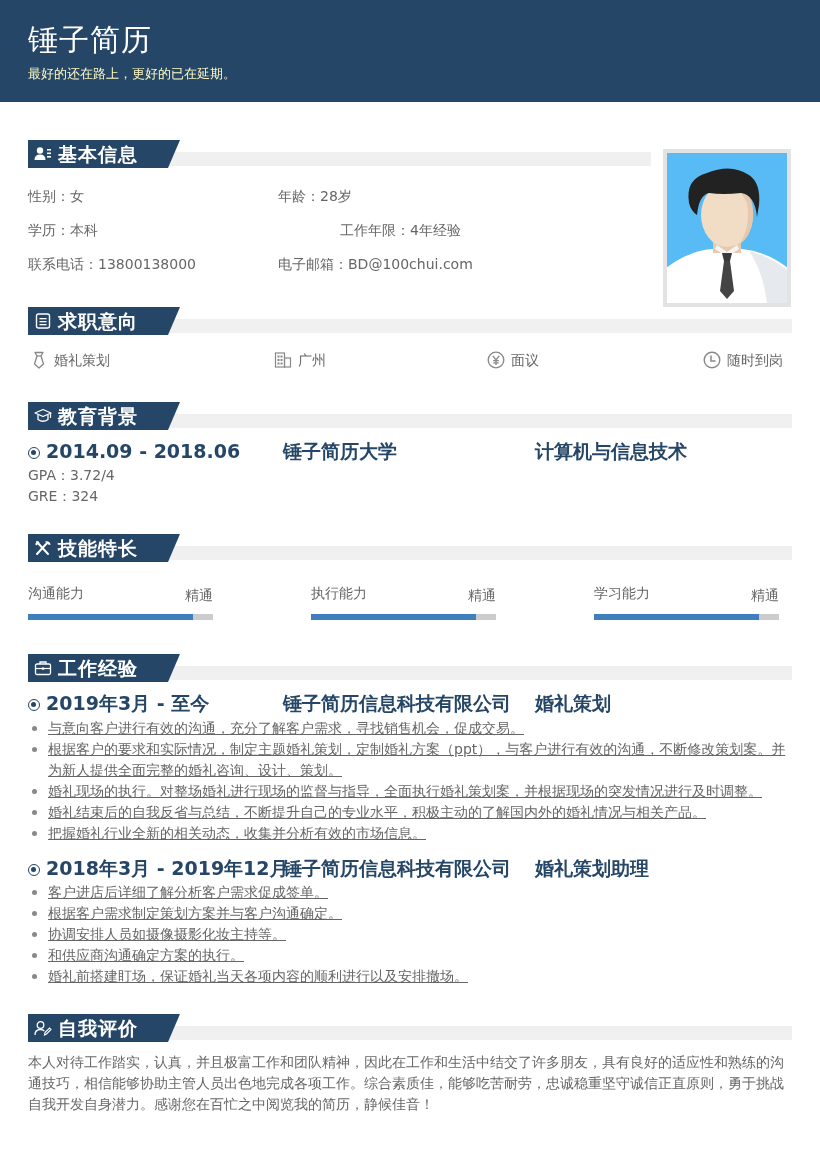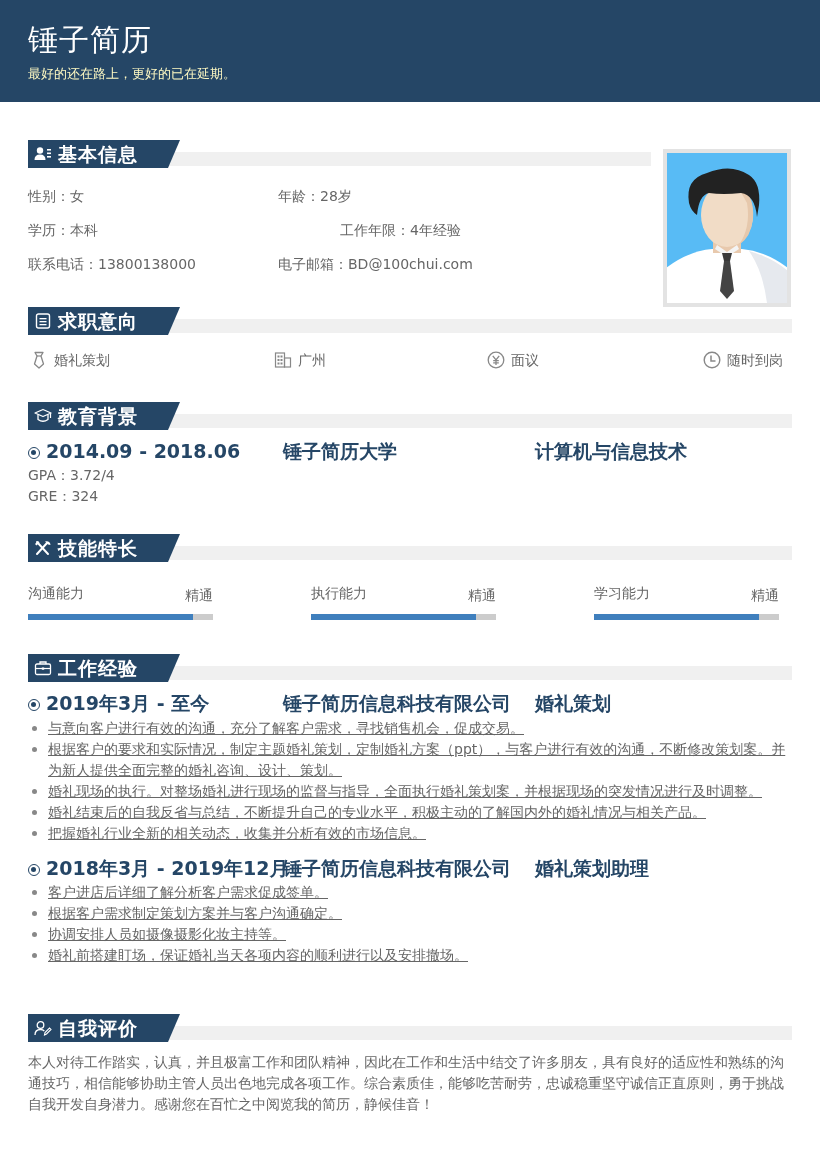--- a/index.html
+++ b/index.html
@@ -216,20 +216,21 @@
 
 <div class="row-head" style="left:28px; top:858px;">
   <span class="dot"></span><span>2018年3月 - 2019年12月</span>
 </div>
 <div class="row-head" style="left:283px; top:858px;">锤子简历信息科技有限公司</div>
 <div class="row-head" style="left:535px; top:858px;">婚礼策划助理</div>
 <ul class="bullets" style="top:882px;">
   <li>客户进店后详细了解分析客户需求促成签单。</li>
   <li>根据客户需求制定策划方案并与客户沟通确定。</li>
   <li>协调安排人员如摄像摄影化妆主持等。</li>
+  <li>和供应商沟通确定方案的执行。</li>
   <li>婚礼前搭建盯场，保证婚礼当天各项内容的顺利进行以及安排撤场。</li>
 </ul>
 
 <div class="section-head" style="top:1014px;">
   <div class="bar"></div>
   <div class="tab">
     <svg class="icon" viewBox="0 0 18 16">
       <circle cx="6.5" cy="5" r="3.3" fill="none" stroke="#fff" stroke-width="1.3"></circle>
       <path d="M1 15 Q1 9.5 6.5 9.5 Q9 9.5 10.3 11" fill="none" stroke="#fff" stroke-width="1.3"></path>
       <path d="M10.5 15 L11 12.5 L15.5 8 L17 9.5 L12.5 14 Z" fill="none" stroke="#fff" stroke-width="1.1"></path>

